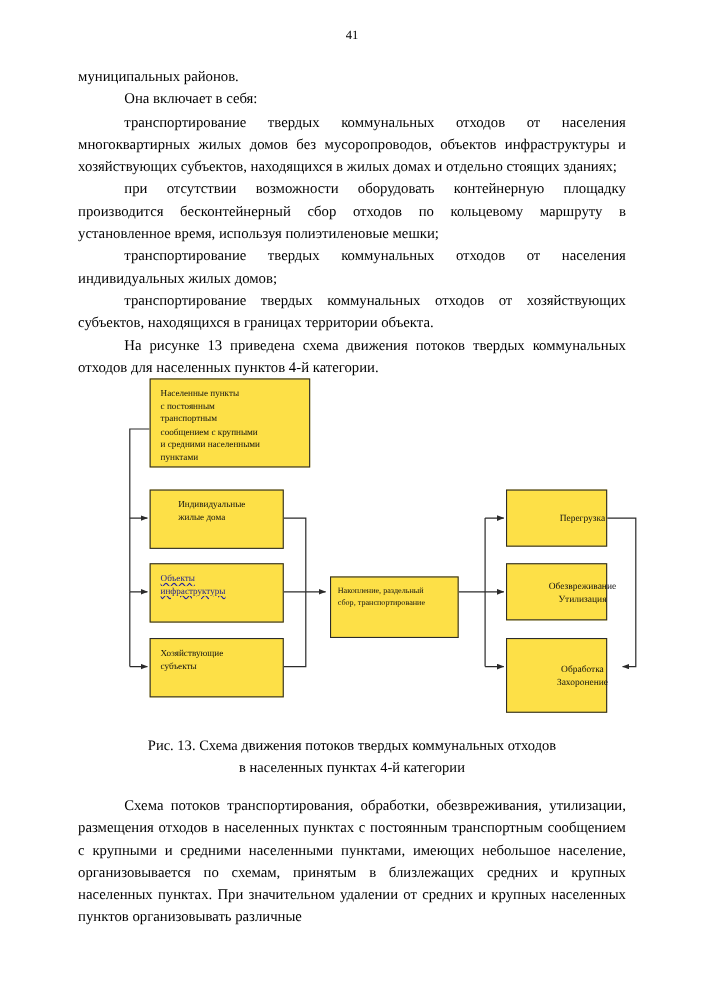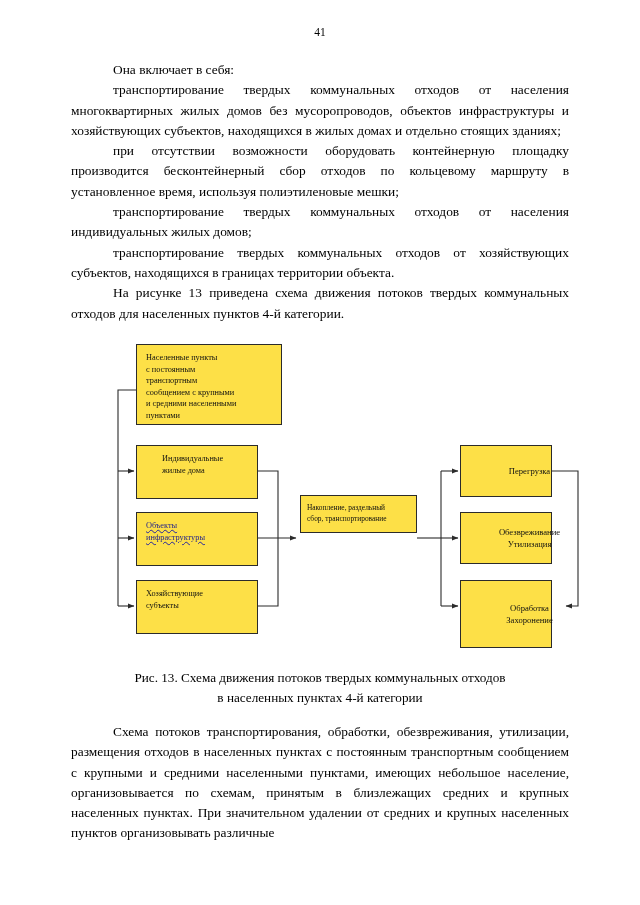--- a/index.html
+++ b/index.html
@@ -124,20 +124,21 @@
   }
 </style>
 </head>
 <body>
 
 <div class="page">
 
   <div class="page-number">41</div>
 
   <div class="content">
+    <p class="body-text">муниципальных районов.</p>
     <p class="body-text indent">Она включает в себя:</p>
     <p class="body-text indent">транспортирование твердых коммунальных отходов от населения многоквартирных жилых домов без мусоропроводов, объектов инфраструктуры и хозяйствующих субъектов, находящихся в жилых домах и отдельно стоящих зданиях;</p>
     <p class="body-text indent">при отсутствии возможности оборудовать контейнерную площадку производится бесконтейнерный сбор отходов по кольцевому маршруту в установленное время, используя полиэтиленовые мешки;</p>
     <p class="body-text indent">транспортирование твердых коммунальных отходов от населения индивидуальных жилых домов;</p>
     <p class="body-text indent">транспортирование твердых коммунальных отходов от хозяйствующих субъектов, находящихся в границах территории объекта.</p>
     <p class="body-text indent">На рисунке 13 приведена схема движения потоков твердых коммунальных отходов для населенных пунктов 4-й категории.</p>
   </div>
 
   <div class="figure">
 
@@ -188,21 +189,21 @@
     <div class="node left-node spell" style="left:136px; top:174px; width:122px; height:54px;">
       <span class="txt">Объекты</span>
       <span class="txt">инфраструктуры</span>
     </div>
 
     <div class="node left-node" style="left:136px; top:242px; width:122px; height:54px;">
       <span class="txt">Хозяйствующие</span>
       <span class="txt">субъекты</span>
     </div>
 
-    <div class="node mid-node" style="left:300px; top:157px; width:117px; height:38px;">
+    <div class="node mid-node" style="left:300px; top:186px; width:117px; height:56px;">
       <span class="txt">Накопление, раздельный</span>
       <span class="txt">сбор, транспортирование</span>
     </div>
 
     <div class="node right-node" style="left:460px; top:107px; width:92px; height:52px;">
       <span class="txt">Перегрузка</span>
     </div>
 
     <div class="node right-node" style="left:460px; top:174px; width:92px; height:52px;text-align:center;">
       <span class="txt">Обезвреживание</span>

